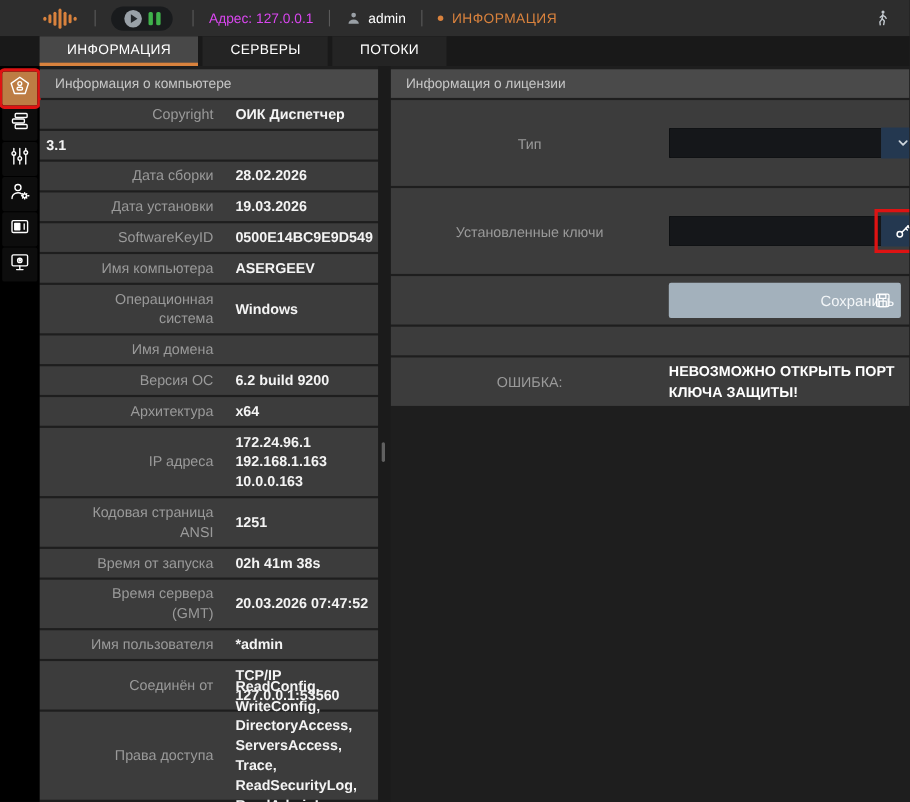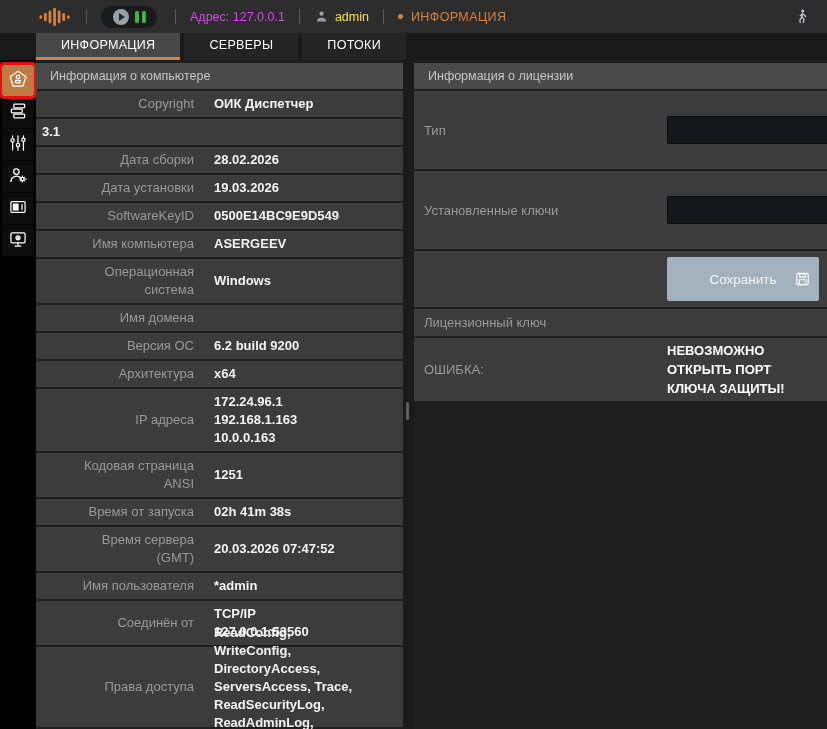--- a/index.html
+++ b/index.html
@@ -13,56 +13,56 @@
   
   .topbar{height:33px;background:#2d2d2d;display:flex;align-items:center;padding-left:38px;}
   .tb-divider{width:1px;height:15px;background:#5a5a5a;margin:0 14px;flex:none}
   .logo-wave{display:flex;align-items:center;flex:none}
   .pill{width:56px;height:22px;background:#191b1d;border-radius:11px;display:flex;align-items:center;justify-content:center;gap:6px;flex:none}
   .play-btn{width:16px;height:16px;border-radius:50%;background:#99a1a8;border:none;display:flex;align-items:center;justify-content:center;padding:0;cursor:pointer}
   .play-tri{width:0;height:0;border-left:6px solid #23272b;border-top:4px solid transparent;border-bottom:4px solid transparent;margin-left:2px}
   .pause-btn{background:transparent;border:none;display:flex;gap:3px;padding:0;cursor:pointer}
   .pause-bar{width:4px;height:12px;background:#3fb24b;border-radius:1.5px;display:block}
   .tb-addr{color:#d946ef;font-size:12.5px}
-  .tb-user{color:#fde047;font-size:12.5px;margin-left:6px}
+  .tb-user{color:#ffffff;font-size:12.5px;margin-left:6px}
   .status-dot{width:5px;height:5px;border-radius:50%;background:#d9823d;margin-right:8px}
   .tb-section{color:#d9823d;font-size:12.5px;letter-spacing:.4px}
   .tb-spacer{flex:1}
   .walker{margin-right:16px;display:flex;align-items:center;cursor:pointer}
 
   
   .tabstrip{height:27px;background:#191919;display:flex;align-items:stretch;padding-left:36px}
   .tab{background:#242424;color:#ffffff;font-size:12.5px;letter-spacing:.3px;display:flex;align-items:center;padding:0 25px;margin-right:4px;border-bottom:3px solid transparent;cursor:pointer}
   .tab.active{background:#484848;color:#fff;border-bottom-color:#d9823d}
 
   
   .main{display:flex;height:669px;overflow:hidden}
   .sidebar{width:36px;background:#000;padding-top:5px;flex:none}
   .side-item{height:31px;margin:0 2px 1px 2px;background:#0d0d0d;border-radius:2px;display:flex;align-items:center;justify-content:center;cursor:pointer}
   .side-item.active{background:#bd7c44;outline:3px solid #de1313;outline-offset:0px}
 
-  .left-panel{width:367px;flex:none;padding-top:3px;display:flex;flex-direction:column;overflow:hidden}
+  .left-panel{width:308px;flex:none;padding-top:3px;display:flex;flex-direction:column;overflow:hidden}
   .panel-header{height:26px;background:#4a4a4a;color:#c6c6c6;font-size:12.5px;display:flex;align-items:center;padding-left:14px;margin-bottom:2px;flex:none}
   .trow{display:flex;align-items:center;background:#3c3c3c;margin-bottom:2px;min-height:26px;flex:none}
   .trow.fill{flex:1}
   .tlabel{flex:0 0 172px;padding:4px 14px 4px 28px;text-align:right;color:#9a9a9a;font-size:13px;line-height:18px;white-space:pre-line}
   .tvalue{flex:1;padding:4px 8px 4px 6px;color:#f4f4f4;font-size:13px;line-height:18px;font-weight:600;white-space:pre-line}
 
   .gapcol{width:11px;flex:none;background:#1b1b1b;position:relative}
   .scroll-thumb{position:absolute;left:3px;top:342px;width:3px;height:18px;background:#606060;border-radius:2px}
 
   .right-panel{flex:1;padding-top:3px;display:flex;flex-direction:column;overflow:hidden}
   .lrow{display:flex;align-items:center;background:#3c3c3c;margin-bottom:2px;min-height:26px;flex:none}
-  .llabel{flex:0 0 253px;padding:4px 10px 4px 10px;text-align:left;color:#9a9a9a;font-size:13px;line-height:19px}
+  .llabel{flex:0 0 253px;padding:4px 10px 4px 10px;text-align:center;color:#9a9a9a;font-size:13px;line-height:19px}
   .lvalue{flex:1;padding:3px 4px 3px 0;color:#fff;font-size:13px;line-height:19px;font-weight:600;white-space:pre-line}
   .field{display:flex;height:28px;margin:3px 4px 3px 0}
   .text-input{flex:1;background:#15171a;border:1px solid #0c0e10;border-right:none;border-radius:2px 0 0 2px;color:#eee;font-size:13px;padding:0 8px;outline:none}
   .sq-button{width:40px;height:28px;background:#243850;border:none;border-radius:0 2px 2px 0;display:flex;align-items:center;justify-content:center;cursor:pointer;padding:0}
   .sq-button.annotated{outline:3px solid #de1313;outline-offset:3px}
-  .save-button{position:relative;height:44px;flex:1;margin:3px 4px 3px 0;background:#a3b1bc;border:none;border-radius:2px;color:#f3f6f8;font-size:13.5px;font-family:"Liberation Sans",sans-serif;cursor:pointer;display:flex;align-items:center;justify-content:center}
+  .save-button{position:relative;height:32px;flex:1;margin:3px 4px 3px 0;background:#a3b1bc;border:none;border-radius:2px;color:#f3f6f8;font-size:13.5px;font-family:"Liberation Sans",sans-serif;cursor:pointer;display:flex;align-items:center;justify-content:flex-end}
   .save-button .floppy{position:absolute;right:8px;top:50%;transform:translateY(-50%);display:flex}
 </style>
 </head>
 <body>
 
 <div class="app">
 
   <header class="topbar">
     <span class="logo-wave">
       <svg width="34" height="22" viewBox="0 0 36 24">
@@ -314,21 +314,20 @@
                 <rect x="4" y="4" width="16" height="16" rx="1.5"></rect>
                 <rect x="8" y="4.8" width="8" height="4.6"></rect>
                 <rect x="7.5" y="13" width="9" height="7"></rect>
               </svg>
             </span>
           </button>
         </div>
       </div>
 
       <div class="lrow">
-        <div class="llabel">Лицензионный ключ</div>
         <div class="lvalue"></div>
       </div>
 
       <div class="lrow" style="min-height:38px">
         <div class="llabel">ОШИБКА:</div>
         <div class="lvalue">НЕВОЗМОЖНО ОТКРЫТЬ ПОРТ
 КЛЮЧА ЗАЩИТЫ!</div>
       </div>
     </section>
 

